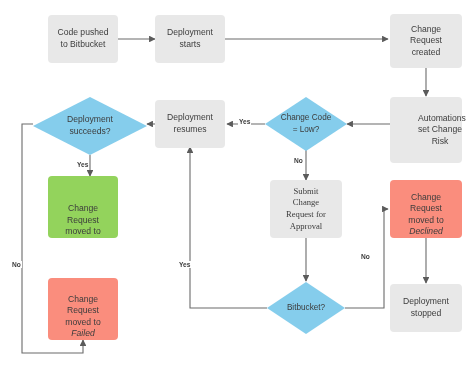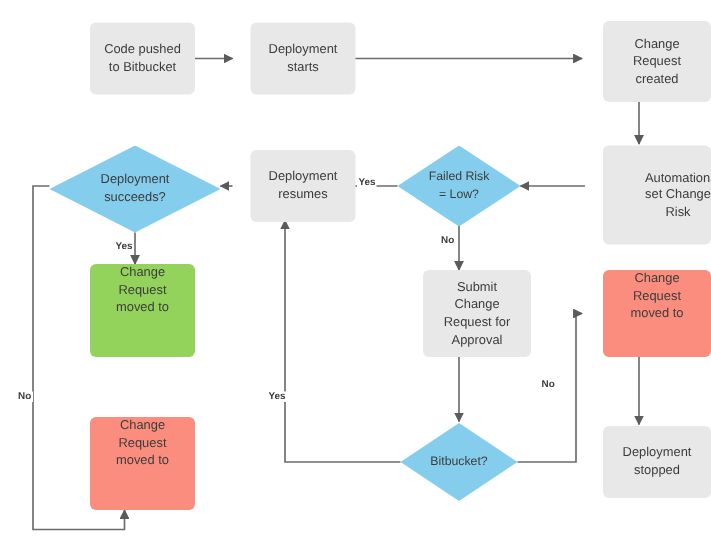--- a/index.html
+++ b/index.html
@@ -5,28 +5,27 @@
   html,body{margin:0;padding:0;background:#ffffff;}
   body{
     width:474px;height:370px;
     font-family:"Liberation Sans", sans-serif;
     overflow:hidden;
     position:relative;
   }
   #canvas{position:absolute;left:0;top:0;width:474px;height:370px;}
   .node{
     position:absolute;
-    display:flex;align-items:center;justify-content:flex-start;
+    display:flex;align-items:center;justify-content:flex-end;
     text-align:center;
     color:#3c3c3c;
     font-size:8.6px;
     line-height:11.6px;
     box-sizing:border-box;
     z-index:3;
-    margin-left:12px;
   }
   .box{border-radius:4px;}
   .box-gray{background:#e8e8e8;}
   .box-green{background:#93d35c;}
   .box-red{background:#fa8d7d;}
   .node span{display:block;width:100%;white-space:pre-line;}
   .diamond-wrap{position:absolute;z-index:3;}
   .diamond-shape{position:absolute;left:0;top:0;width:100%;height:100%;}
   .diamond-label{
     position:absolute;left:0;top:0;width:100%;height:100%;
@@ -115,53 +114,55 @@
 <div class="node box box-green" style="left:48px;top:176px;width:70px;height:62px;flex-direction:column;">
   <span>Change</span>
   <span>Request</span>
   <span>moved to</span>
 </div>
 
 <div class="node box box-red" style="left:48px;top:278px;width:70px;height:62px;flex-direction:column;">
   <span>Change</span>
   <span>Request</span>
   <span>moved to</span>
+  <span class="italic">Failed</span>
 </div>
 
-<div class="node box box-gray" style="left:270px;top:180px;width:72px;height:58px;">
+<div class="node box box-gray" style="left:270px;top:180px;width:72px;height:58px;font-family:Liberation Serif, serif;">
   <span>Submit
 Change
 Request for
 Approval</span>
 </div>
 
 <div class="node box box-red" style="left:390px;top:180px;width:72px;height:58px;flex-direction:column;">
   <span>Change</span>
   <span>Request</span>
   <span>moved to</span>
+  <span class="italic">Declined</span>
 </div>
 
 <div class="node box box-gray" style="left:390px;top:284px;width:72px;height:48px;">
   <span>Deployment
 stopped</span>
 </div>
 
 <div class="diamond-wrap" style="left:33px;top:97px;width:114px;height:58px;">
   <svg class="diamond-shape" viewBox="0 0 114 58" preserveAspectRatio="none">
     <polygon points="57,0 114,29 57,58 0,29" fill="#85cdec"></polygon>
   </svg>
   <div class="diamond-label">Deployment
 succeeds?</div>
 </div>
 
 <div class="diamond-wrap" style="left:265px;top:97px;width:82px;height:54px;">
   <svg class="diamond-shape" viewBox="0 0 82 54" preserveAspectRatio="none">
     <polygon points="41,0 82,27 41,54 0,27" fill="#85cdec"></polygon>
   </svg>
-  <div class="diamond-label" style="font-size:8.2px;">Failed Risk
+  <div class="diamond-label" style="font-size:8.2px;">Change Code
 = Low?</div>
 </div>
 
 <div class="diamond-wrap" style="left:267px;top:282px;width:78px;height:52px;">
   <svg class="diamond-shape" viewBox="0 0 78 52" preserveAspectRatio="none">
     <polygon points="39,0 78,26 39,52 0,26" fill="#85cdec"></polygon>
   </svg>
   <div class="diamond-label" style="font-size:8.2px;">Bitbucket?</div>
 </div>
 

